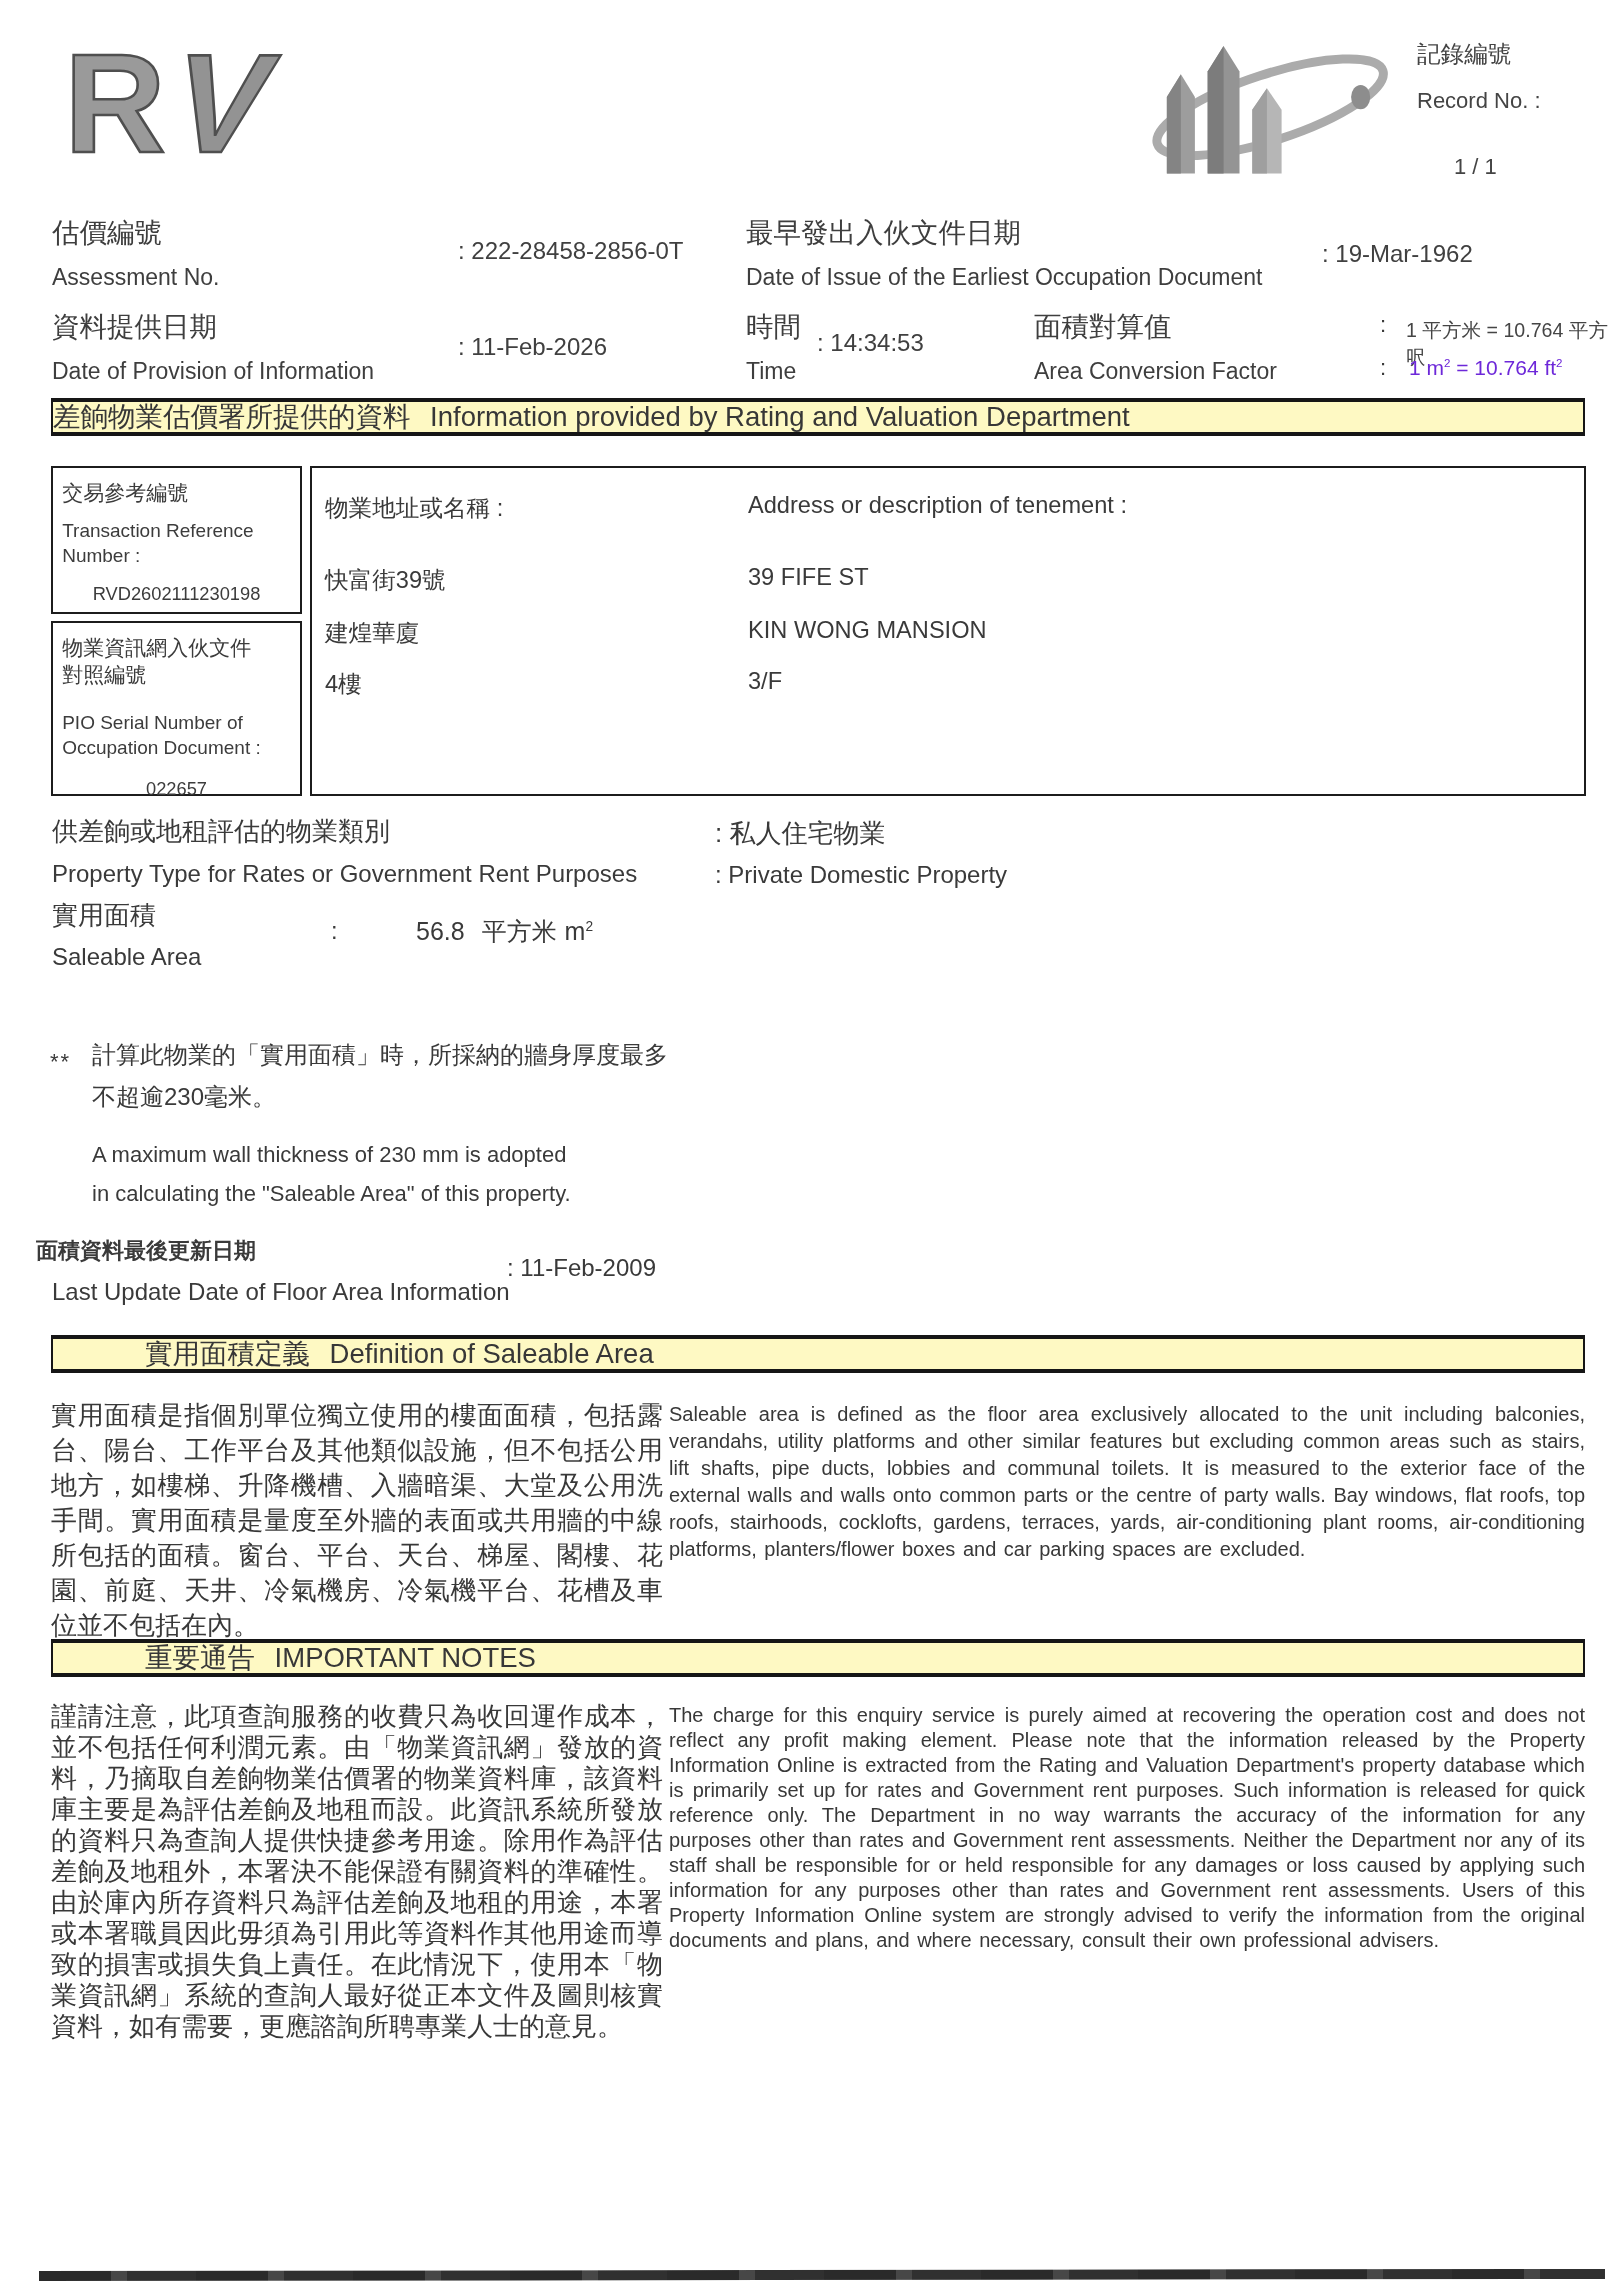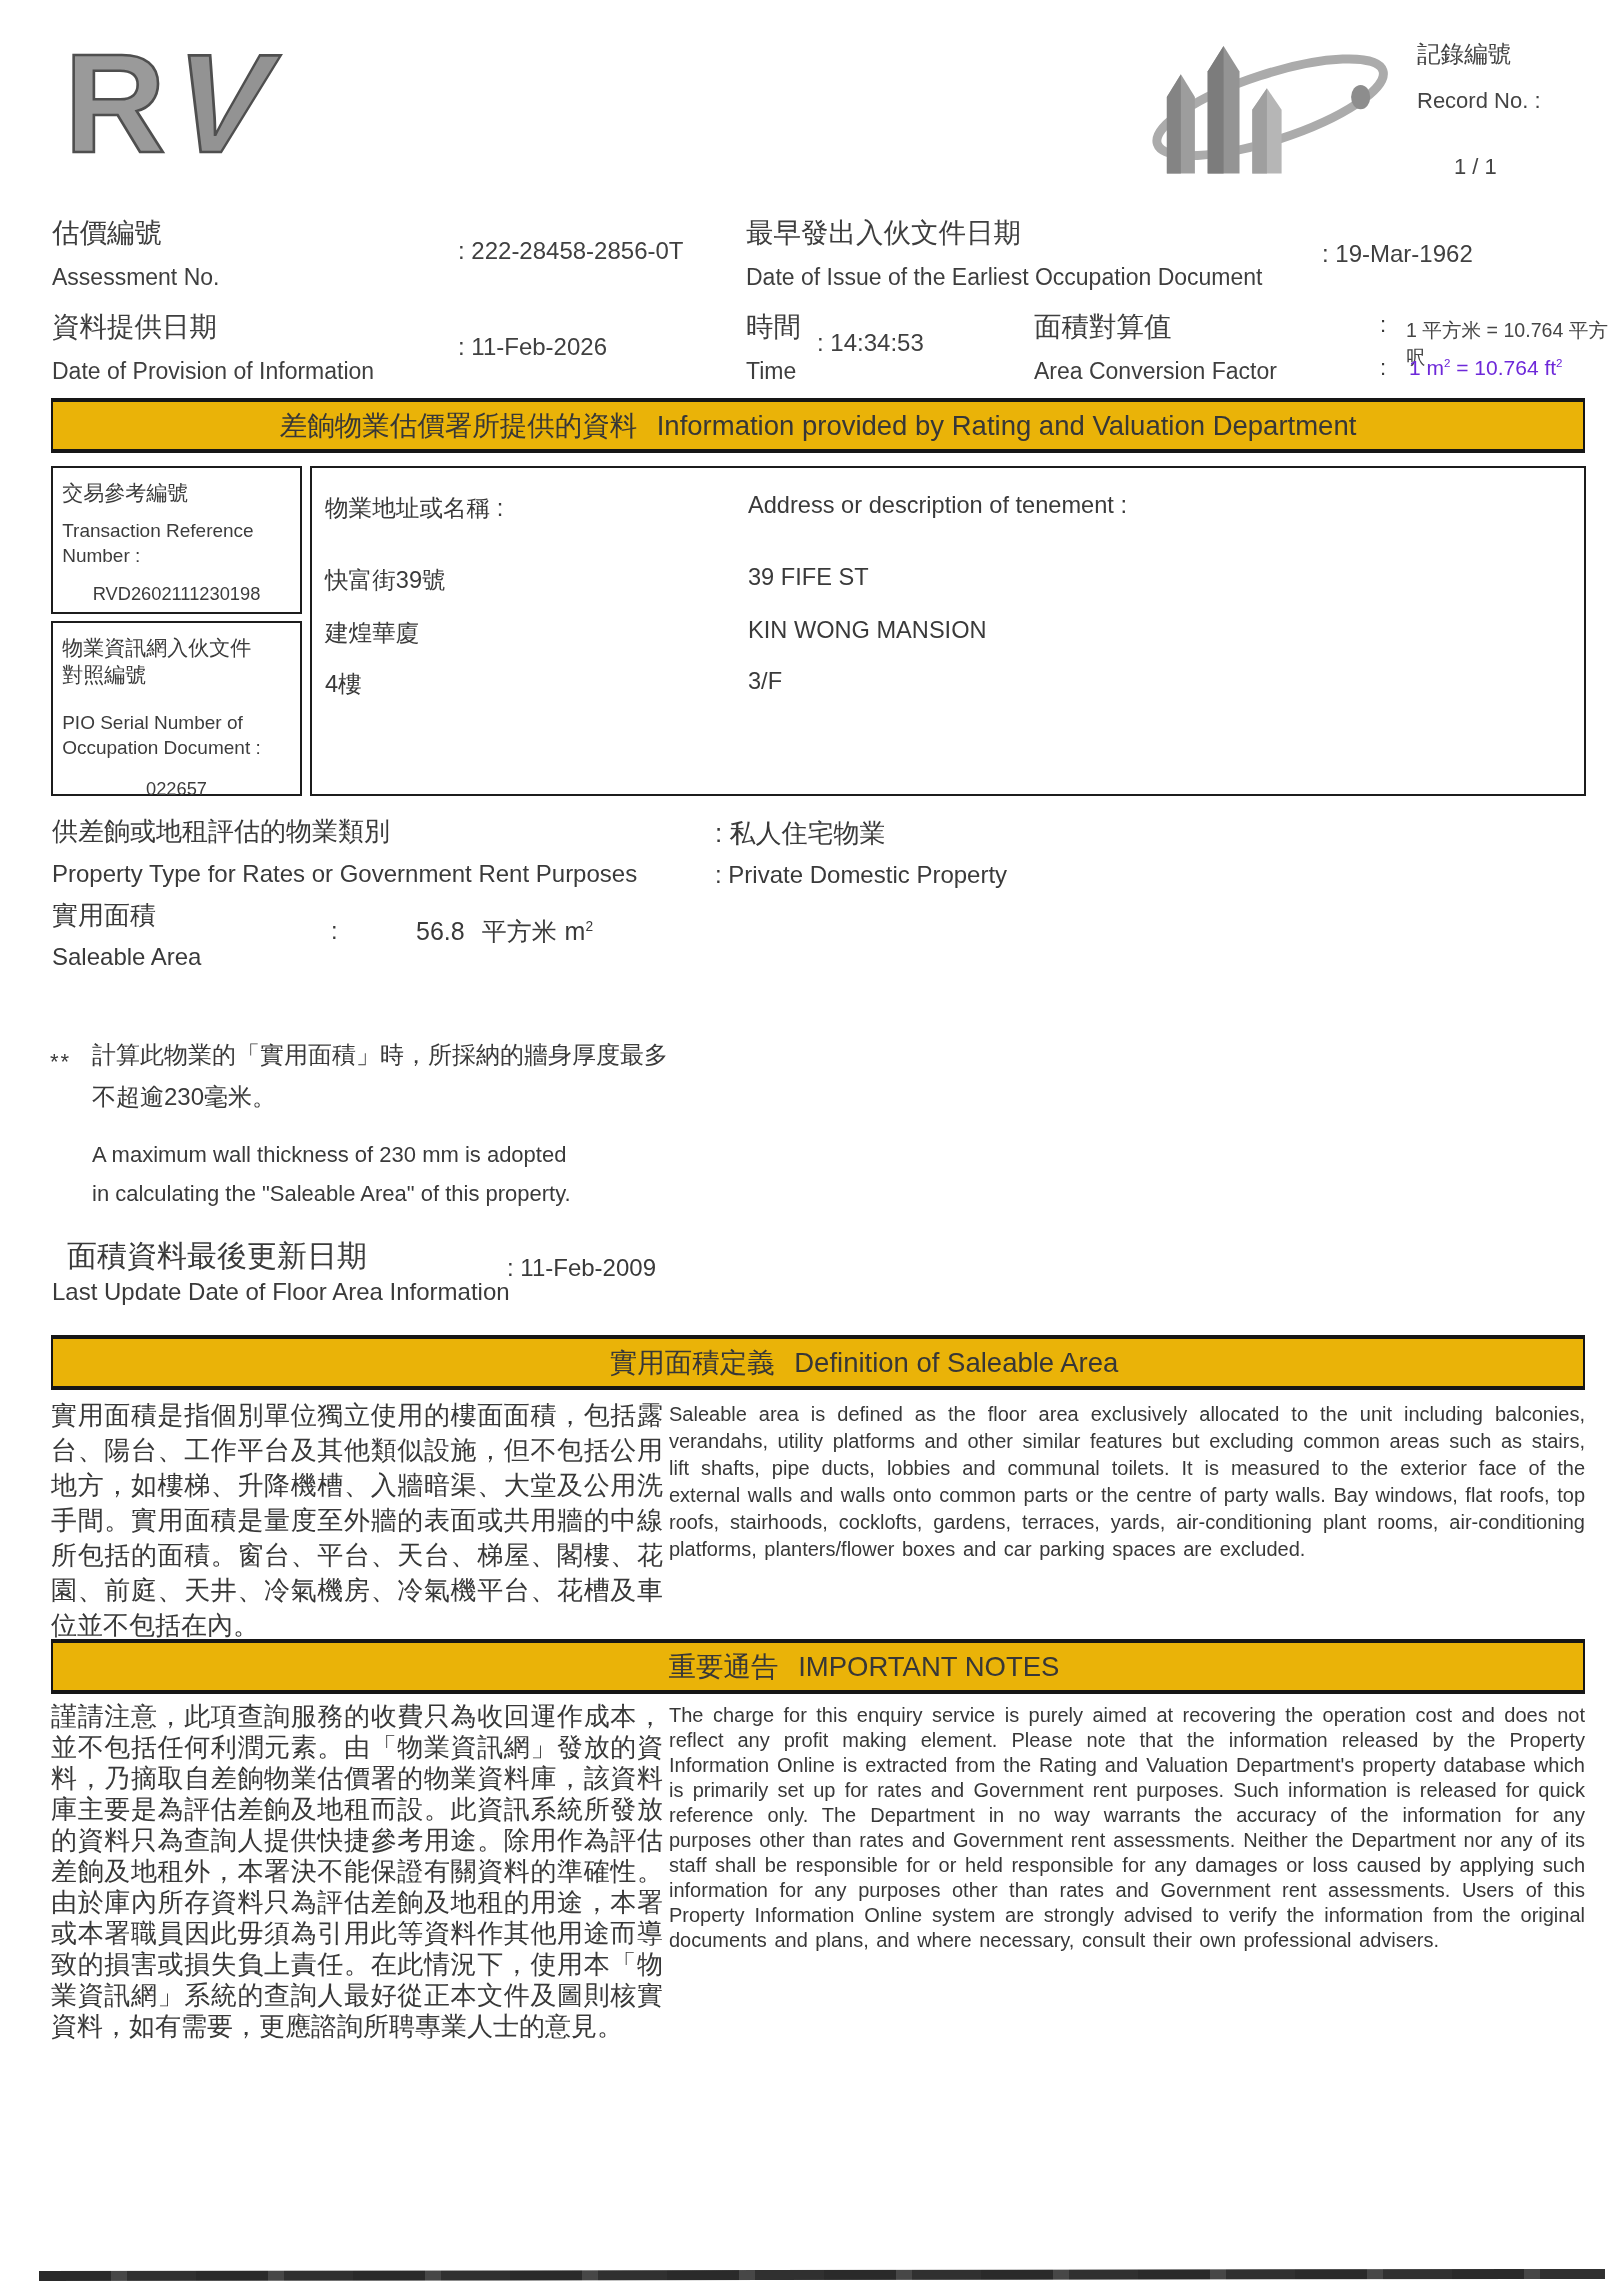--- a/index.html
+++ b/index.html
@@ -31,23 +31,23 @@
   .lbl-time   { left: 746px; top: 309px; }
   .val-time   { left: 817px; top: 329px; }
   .lbl-conv   { left: 1034px; top: 309px; }
   .conv-colon1 { left: 1380px; top: 312px; font-size: 22px; }
   .conv-colon2 { left: 1380px; top: 355px; font-size: 22px; }
   .conv-v1 { left: 1406px; top: 317px; font-size: 19.6px; color: #454545; }
   .conv-v2 { left: 1409px; top: 356px; font-size: 21px; color: #6d28d9; }
   sup { font-size: 0.55em; vertical-align: super; }
 
   
-  .sec-box { left: 51px; width: 1534px; height: 55px; border: 2px solid #161616;
+  .sec-box { left: 51px; width: 1534px; height: 38px; border: 2px solid #161616;
              border-top-width: 4.6px; border-bottom-width: 4.6px;
-             display: flex; align-items: center; justify-content: center; background: #eab308; }
+             display: flex; align-items: center; justify-content: flex-start; background: #fef9c3; }
   .sec-box .t-zh { font-size: 27.5px; color: #373737; }
   .sec-box .t-en { font-size: 27.5px; margin-left: 19.6px; color: #373737; }
   .sec-info  { top: 398px; }
   .sec-def   { top: 1335px; }
   .sec-notes { top: 1639px; }
   .bias { padding-right: 92px; }
 
   
   .ibox { border: 2.6px solid #1c1c1c; background: #fff; }
   .box-txn { left: 51px; top: 466px; width: 251px; height: 148px; padding: 10.5px 9.2px; }
@@ -77,21 +77,21 @@
   .sa-val { left: 416px; top: 915px; font-size: 25px; }
   .sa-val .gap { display: inline-block; width: 17px; }
   .sa-val .sgap { display: inline-block; width: 7.9px; }
 
   
   .fn-marker { left: 50px; top: 1049px; font-size: 22px; letter-spacing: 2px; }
   .fn-zh1 { left: 92px; top: 1039px; font-size: 24px; }
   .fn-zh2 { left: 92px; top: 1081px; font-size: 24px; }
   .fn-en1 { left: 92px; top: 1142px; font-size: 22px; }
   .fn-en2 { left: 92px; top: 1181px; font-size: 22px; }
-  .lu-zh  { left: 67px; top: 1236px; font-size: 30px; }
+  .lu-zh  { left: 36px; top: 1236px; font-size: 22px; font-weight: bold; }
   .lu-en  { left: 52px; top: 1278px; font-size: 24px; }
   .lu-val { left: 507px; top: 1254px; font-size: 24px; }
 
   
   .par { text-align: justify; color: #383838; }
   .def-zh  { left: 51px;  top: 1398px; width: 612px;  font-size: 26px; line-height: 35px; }
   .def-en  { left: 669px; top: 1401px; width: 916px; font-size: 20px; line-height: 27px; word-spacing: 2px; }
   .note-zh { left: 51px;  top: 1701px; width: 612px;  font-size: 26px; line-height: 31px; }
   .note-en { left: 669px; top: 1703px; width: 916px; font-size: 20px; line-height: 25px; word-spacing: 2px; }
 

